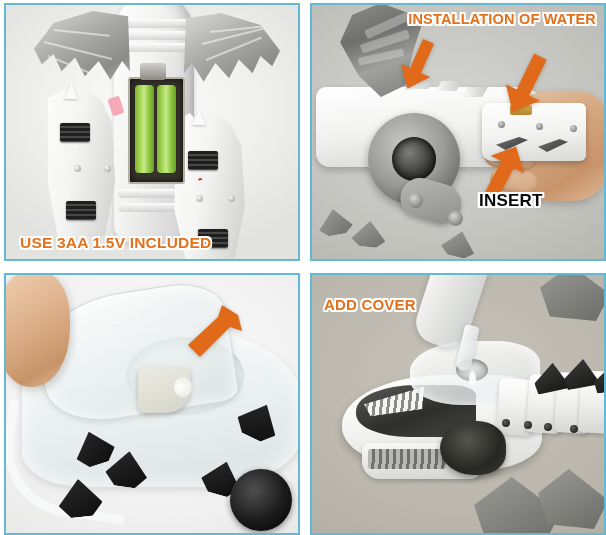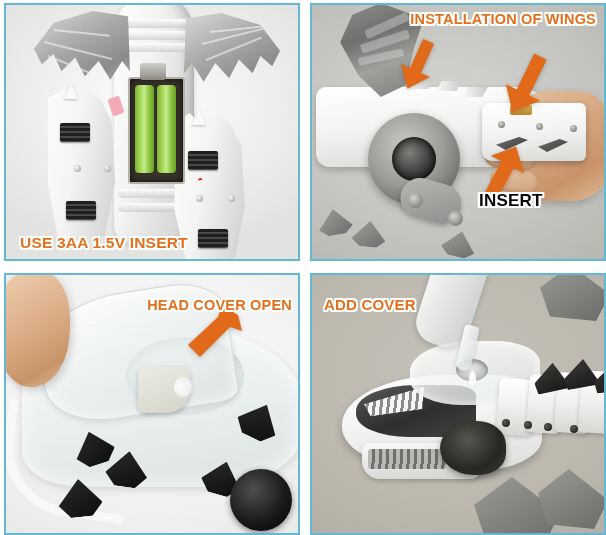--- a/index.html
+++ b/index.html
@@ -498,21 +498,21 @@
         <div class="batt-box">
           <div class="batt b1"></div>
           <div class="batt b2"></div>
         </div>
         <div class="batt-cap" style="left:134px; top:58px"></div>
 
         <div class="red-mark">••</div>
       </div>
 
       <div class="caption cap-battery">
-        <div>USE 3AA 1.5V INSERT</div>
+        <div>USE 3AA 1.5V INCLUDED</div>
       </div>
     </div>
 
     <div class="panel p2">
       <div class="photo">
 
         <div class="robot-torso"></div>
         <div class="torso-fin" style="left:96px; top:74px"></div>
         <div class="torso-fin" style="left:124px; top:76px"></div>
         <div class="torso-fin" style="left:150px; top:82px"></div>
@@ -561,21 +561,21 @@
             <path d="M10 2 L28 2 L28 42 L40 42 L20 64 L2 42 L14 42 L14 2 Z" transform="rotate(26 20 33)" fill="#e06a1a"></path>
           </svg>
         </div>
         <div class="arrow" style="left:164px; top:136px">
           <svg width="52" height="64" viewBox="0 0 52 64">
             <path d="M18 62 L34 62 L34 22 L46 22 L26 2 L8 22 L20 22 L20 62 Z" transform="rotate(28 26 32)" fill="#e06a1a"></path>
           </svg>
         </div>
       </div>
 
-      <div class="caption cap-wings">INSTALLATION OF WINGS</div>
+      <div class="caption cap-wings">INSTALLATION OF WATER</div>
       <div class="caption dark cap-insert">INSERT</div>
     </div>
 
     <div class="panel p3">
       <div class="photo">
 
         <div class="clear-body"></div>
         <div class="head-well"></div>
         <div class="clear-lid"></div>
         <div class="thumb"></div>
@@ -594,21 +594,20 @@
 
         <div class="wheel"></div>
 
         <div class="arrow" style="left:178px; top:28px">
           <svg width="60" height="56" viewBox="0 0 60 56">
             <path d="M54 4 L58 20 L46 16 L16 46 L4 34 L34 6 L38 -6 Z" transform="translate(0,8)" fill="#e06a1a"></path>
           </svg>
         </div>
       </div>
 
-      <div class="caption cap-head">HEAD COVER OPEN</div>
     </div>
 
     <div class="panel p4">
       <div class="photo">
 
         <div class="bg-limb" style="right:-6px; top:-10px; width:70px; height:56px;"></div>
         <div class="bg-limb" style="right:44px; bottom:-14px; width:86px; height:70px;"></div>
         <div class="bg-limb" style="right:-4px; bottom:4px; width:70px; height:60px;"></div>
 
         <div class="dino-head"></div>

